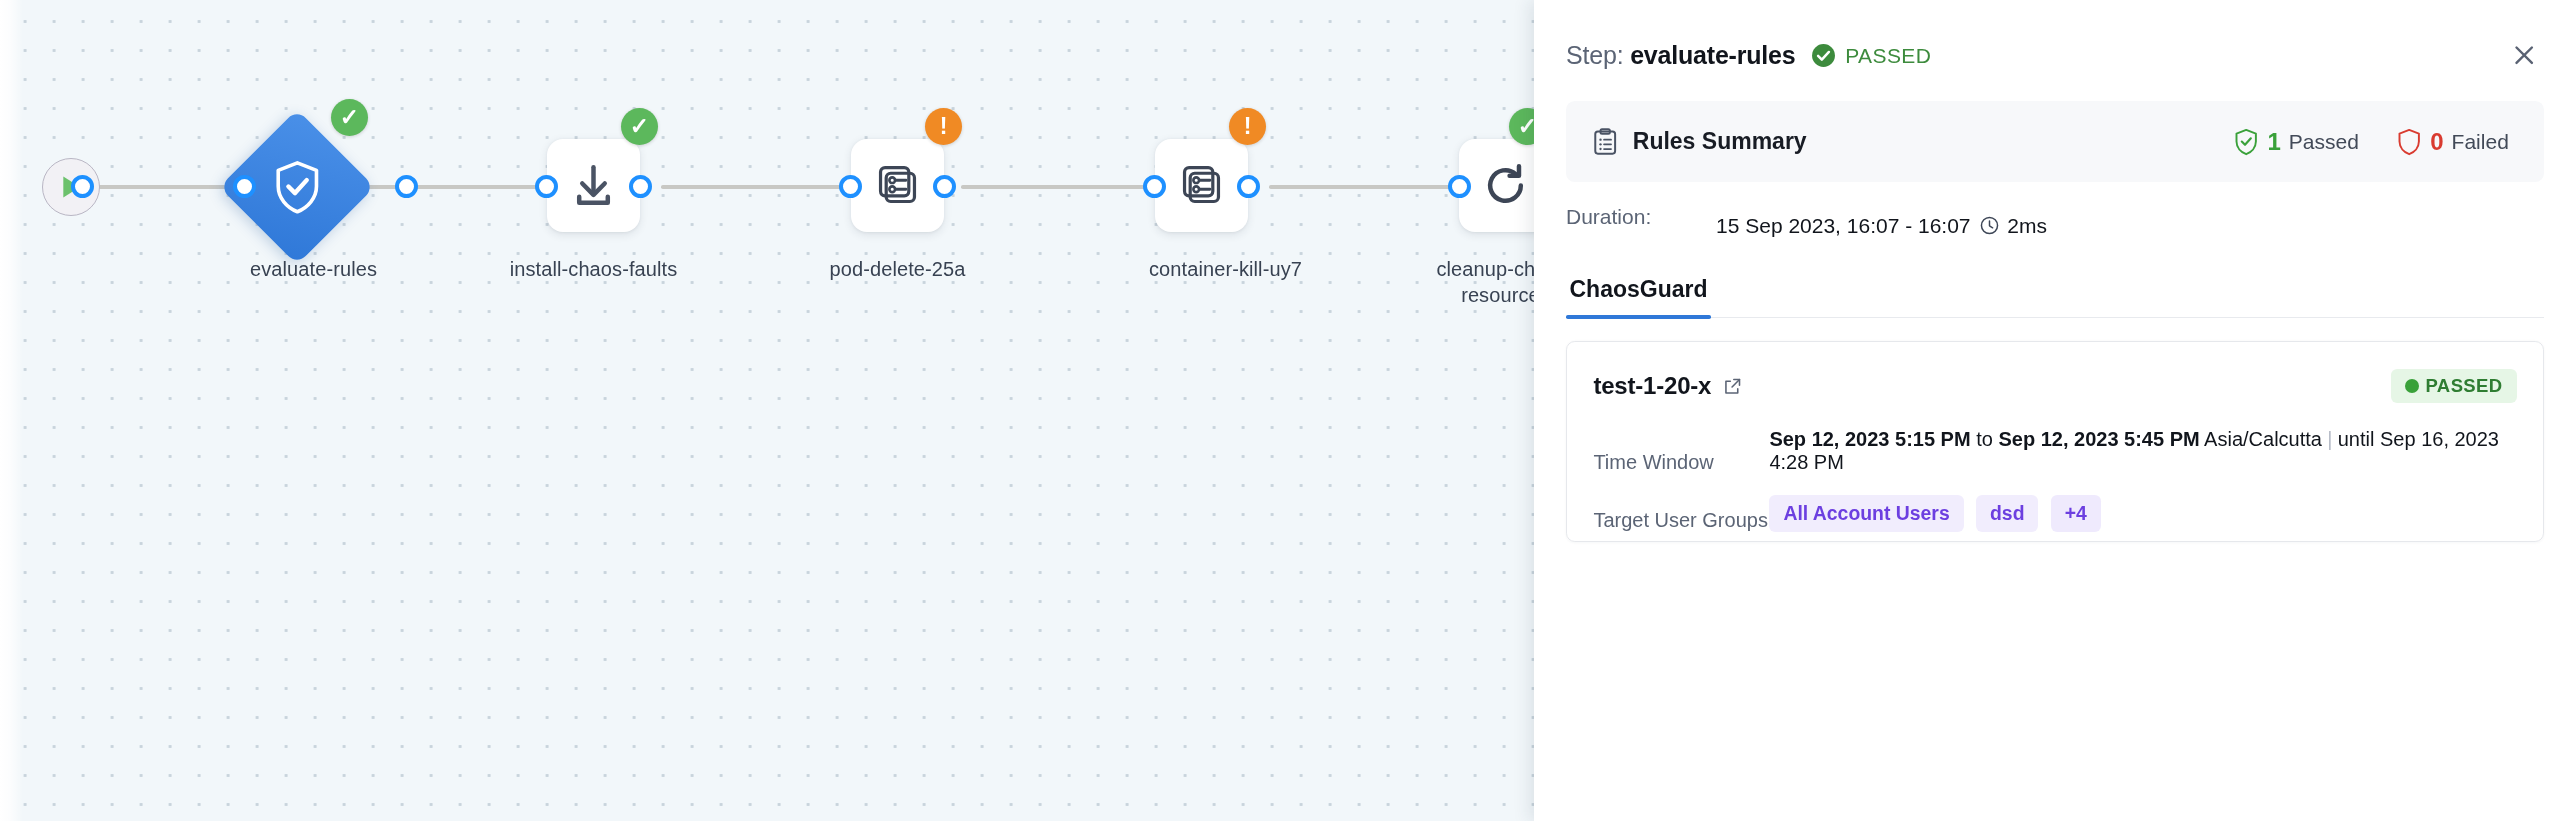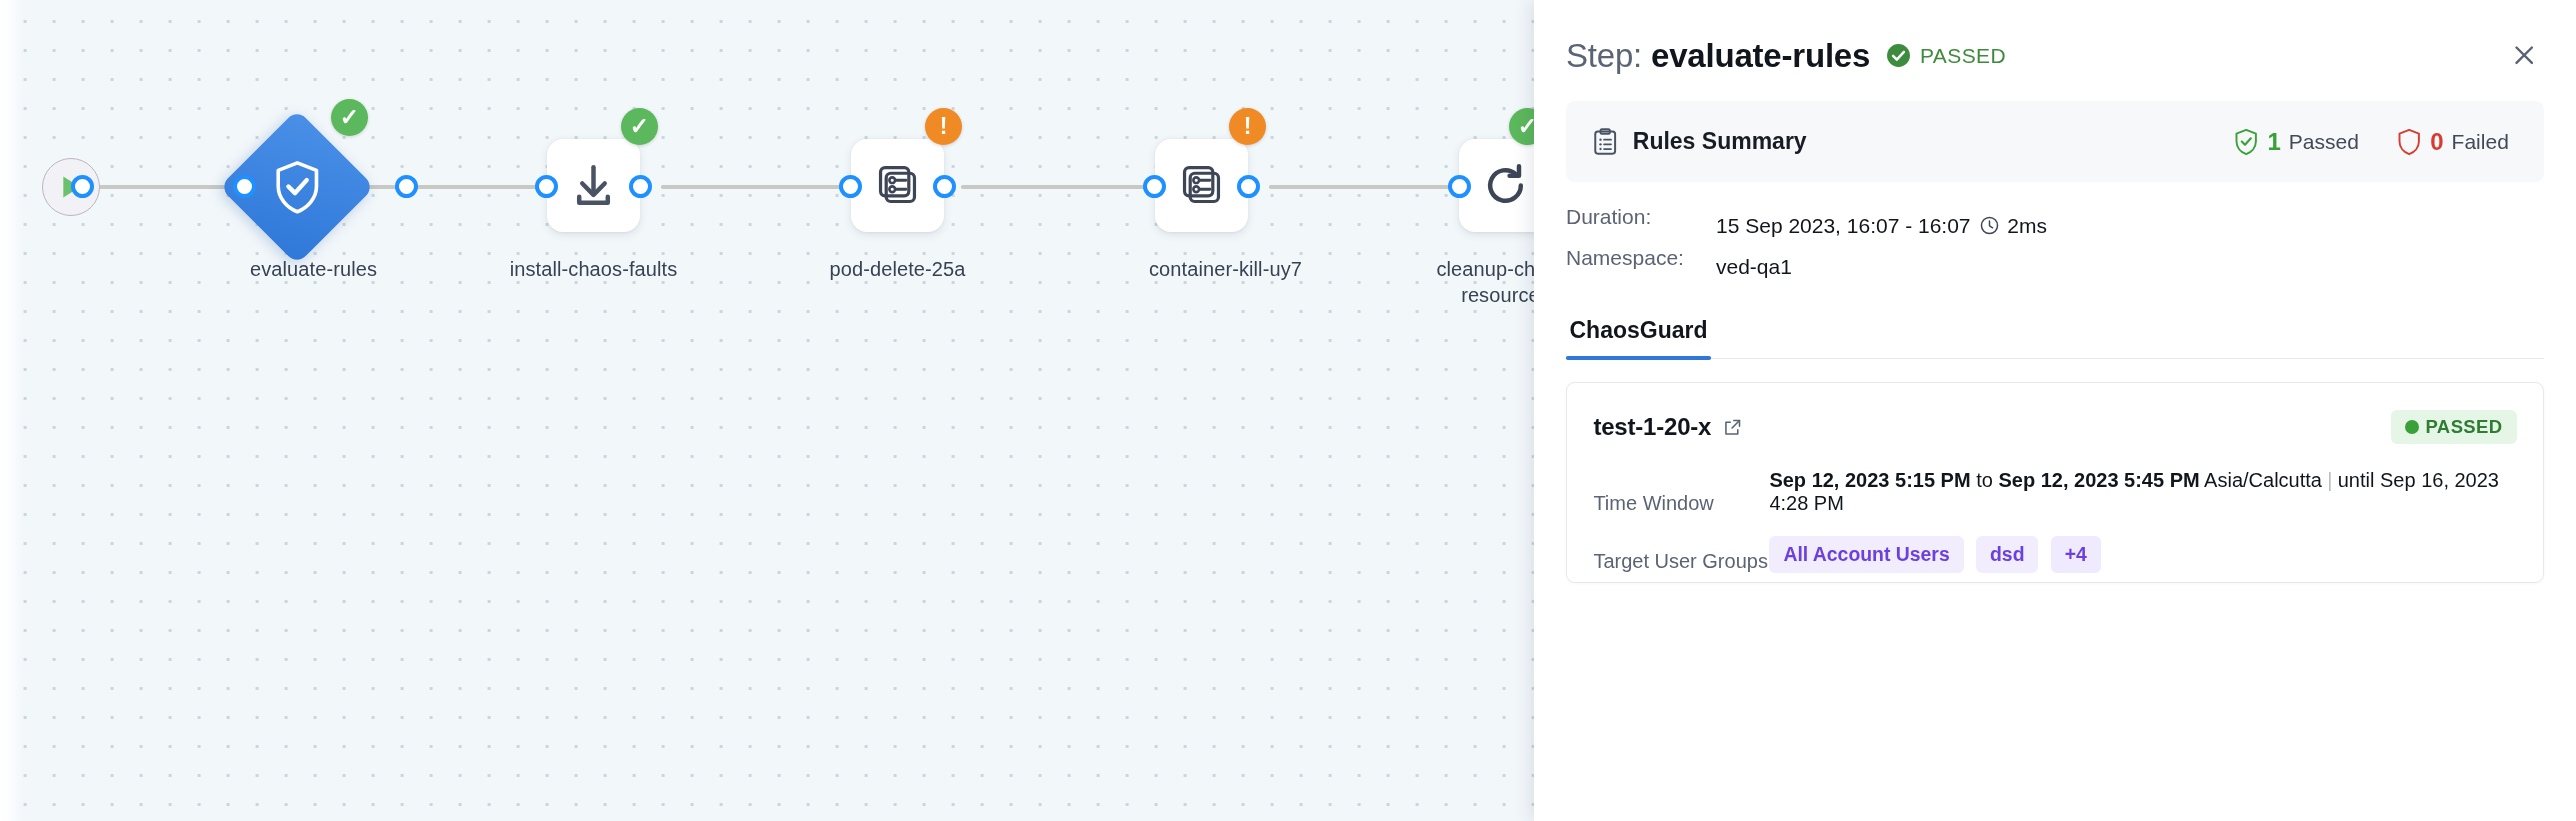--- a/index.html
+++ b/index.html
@@ -168,21 +168,21 @@
     overflow: hidden;
   }
 
   .panel-header {
     display: flex;
     align-items: center;
     padding: 26.4px 32px 0 32px;
     height: 85px;
   }
   .panel-title {
-    font-size: 33px;
+    font-size: 25px;
     color: #11151c;
     font-weight: bold;
     letter-spacing: -0.2px;
   }
   .panel-title .muted { color: #5b6475; font-weight: normal; }
   .status-inline {
     display: flex;
     align-items: center;
     gap: 8.8px;
     margin-left: 16px;
@@ -534,24 +534,20 @@
           <span>15 Sep 2023, 16:07 - 16:07</span>
           <span class="meta-sub">
             <svg width="21" height="21" viewBox="0 0 24 24">
               <circle cx="12" cy="12" r="9.2" fill="none" stroke="#3d4656" stroke-width="1.7"></circle>
               <path d="M12 6.8 V12.3 L15.6 14.6" fill="none" stroke="#3d4656" stroke-width="1.7" stroke-linecap="round" stroke-linejoin="round"></path>
             </svg>
             <span>2ms</span>
           </span>
         </span>
       </div>
-      <div class="meta-row">
-        <span class="meta-label">Namespace:</span>
-        <span class="meta-value">ved-qa1</span>
-      </div>
     </div>
 
     <div class="tabs">
       <div class="tab active">ChaosGuard</div>
     </div>
 
     <div class="test-card">
       <div class="test-card-head">
         <span class="test-name">test-1-20-x</span>
         <span class="ext-link-icon">

